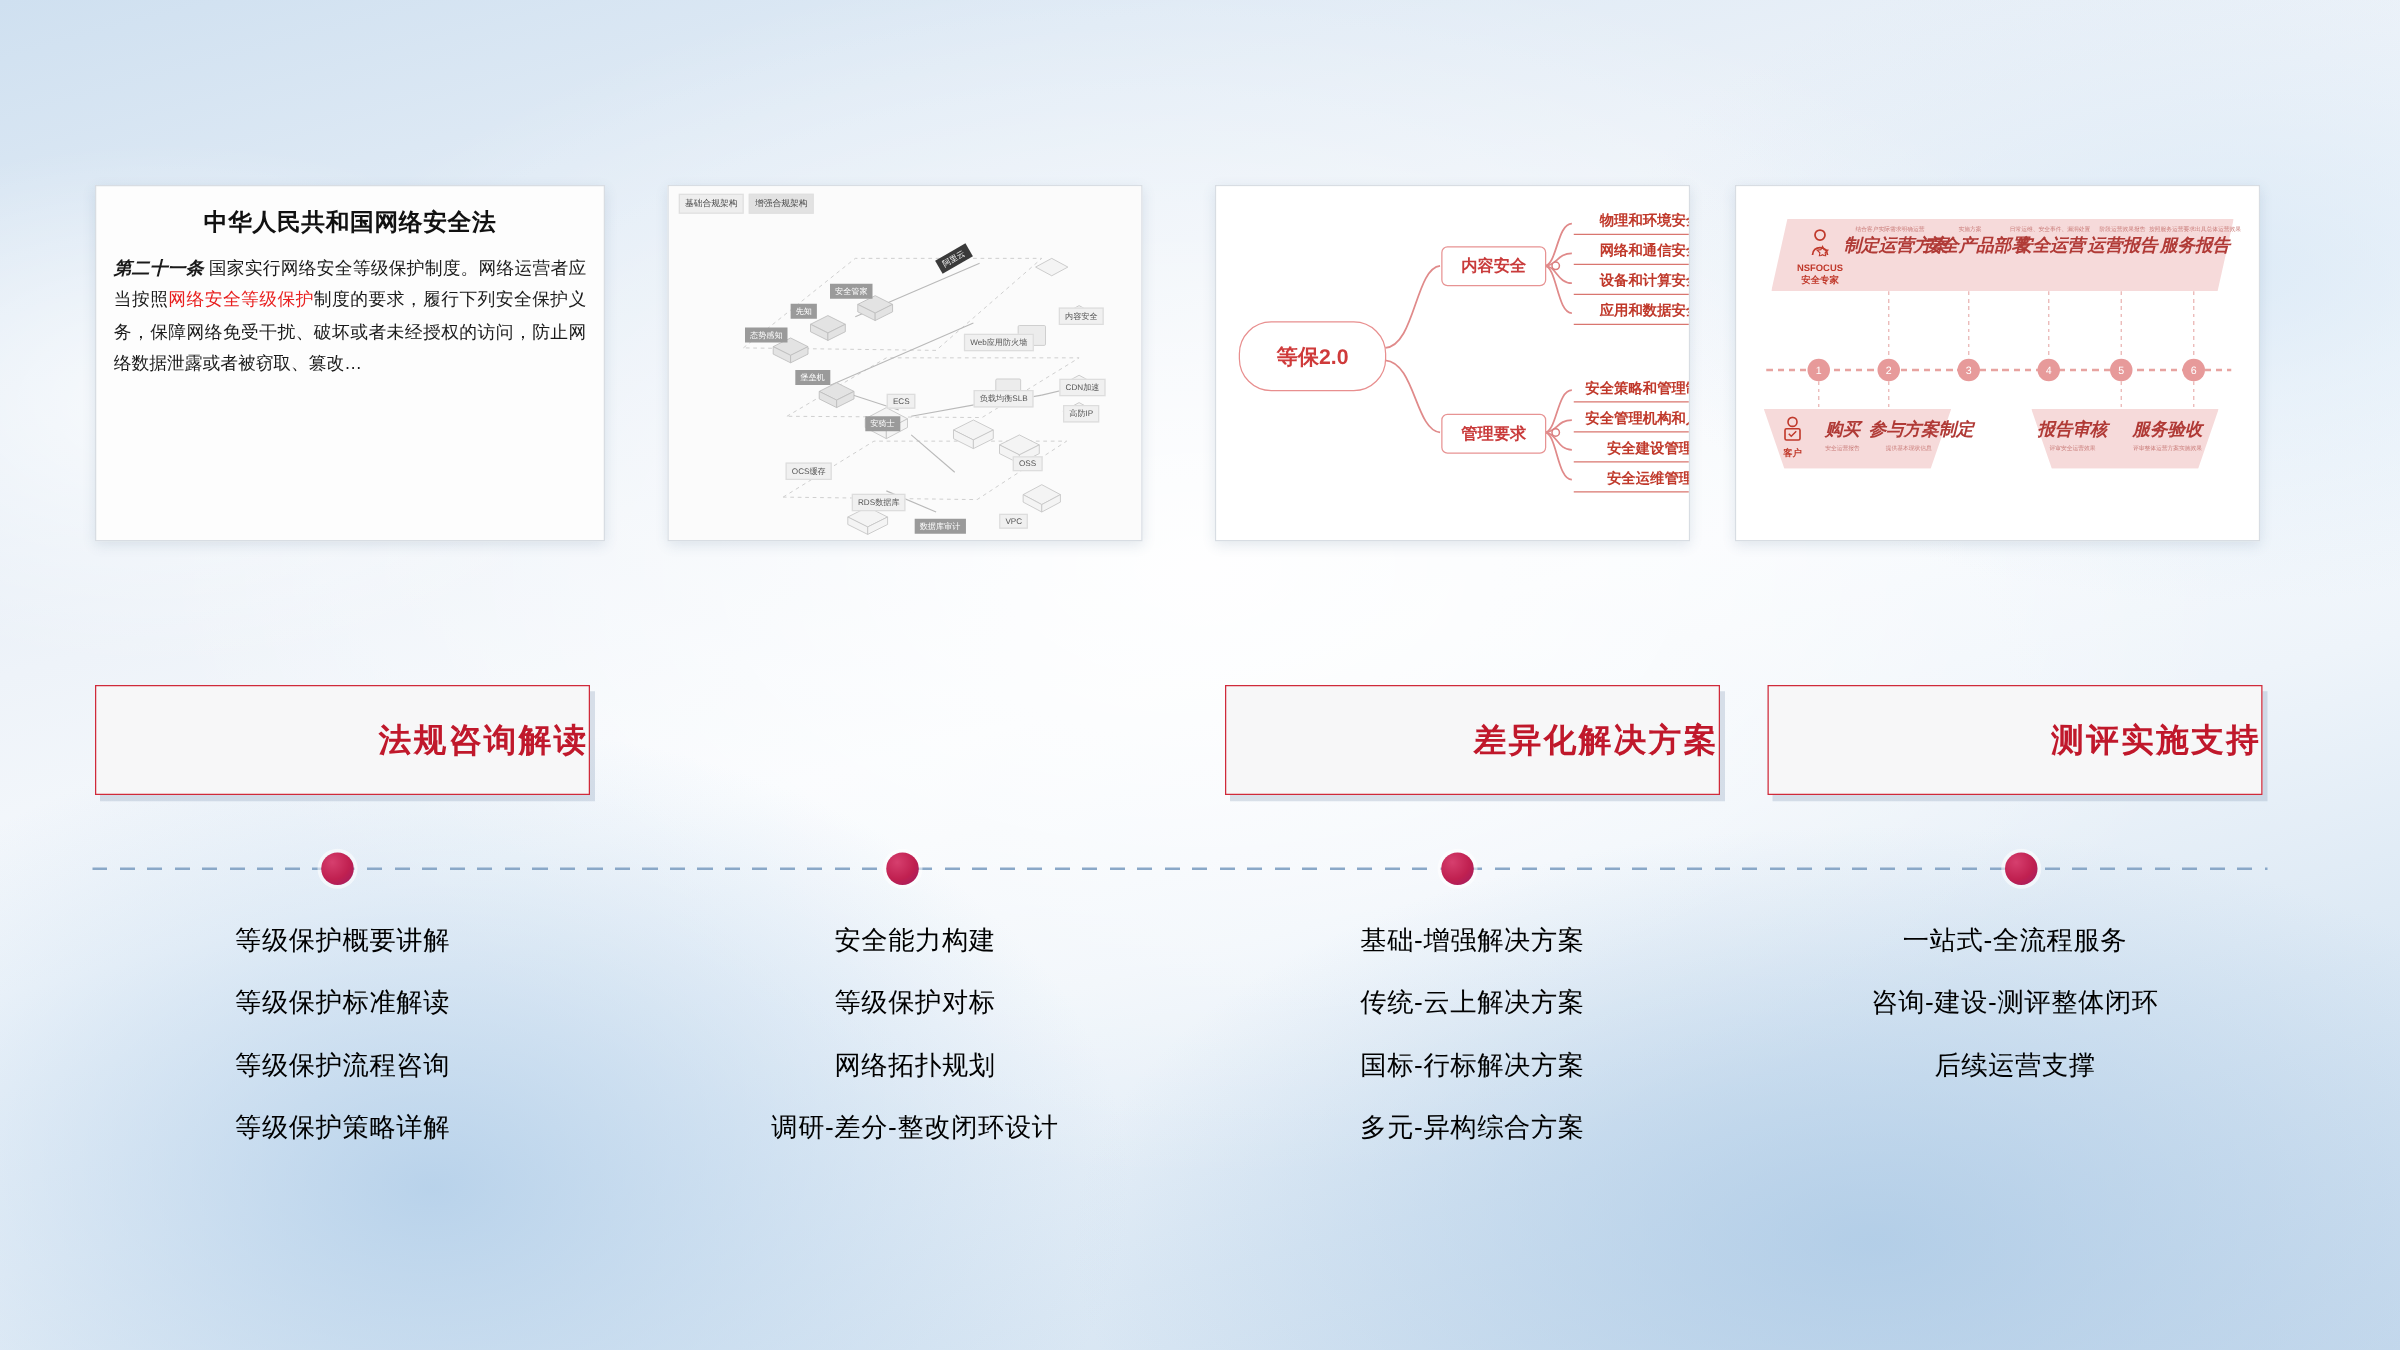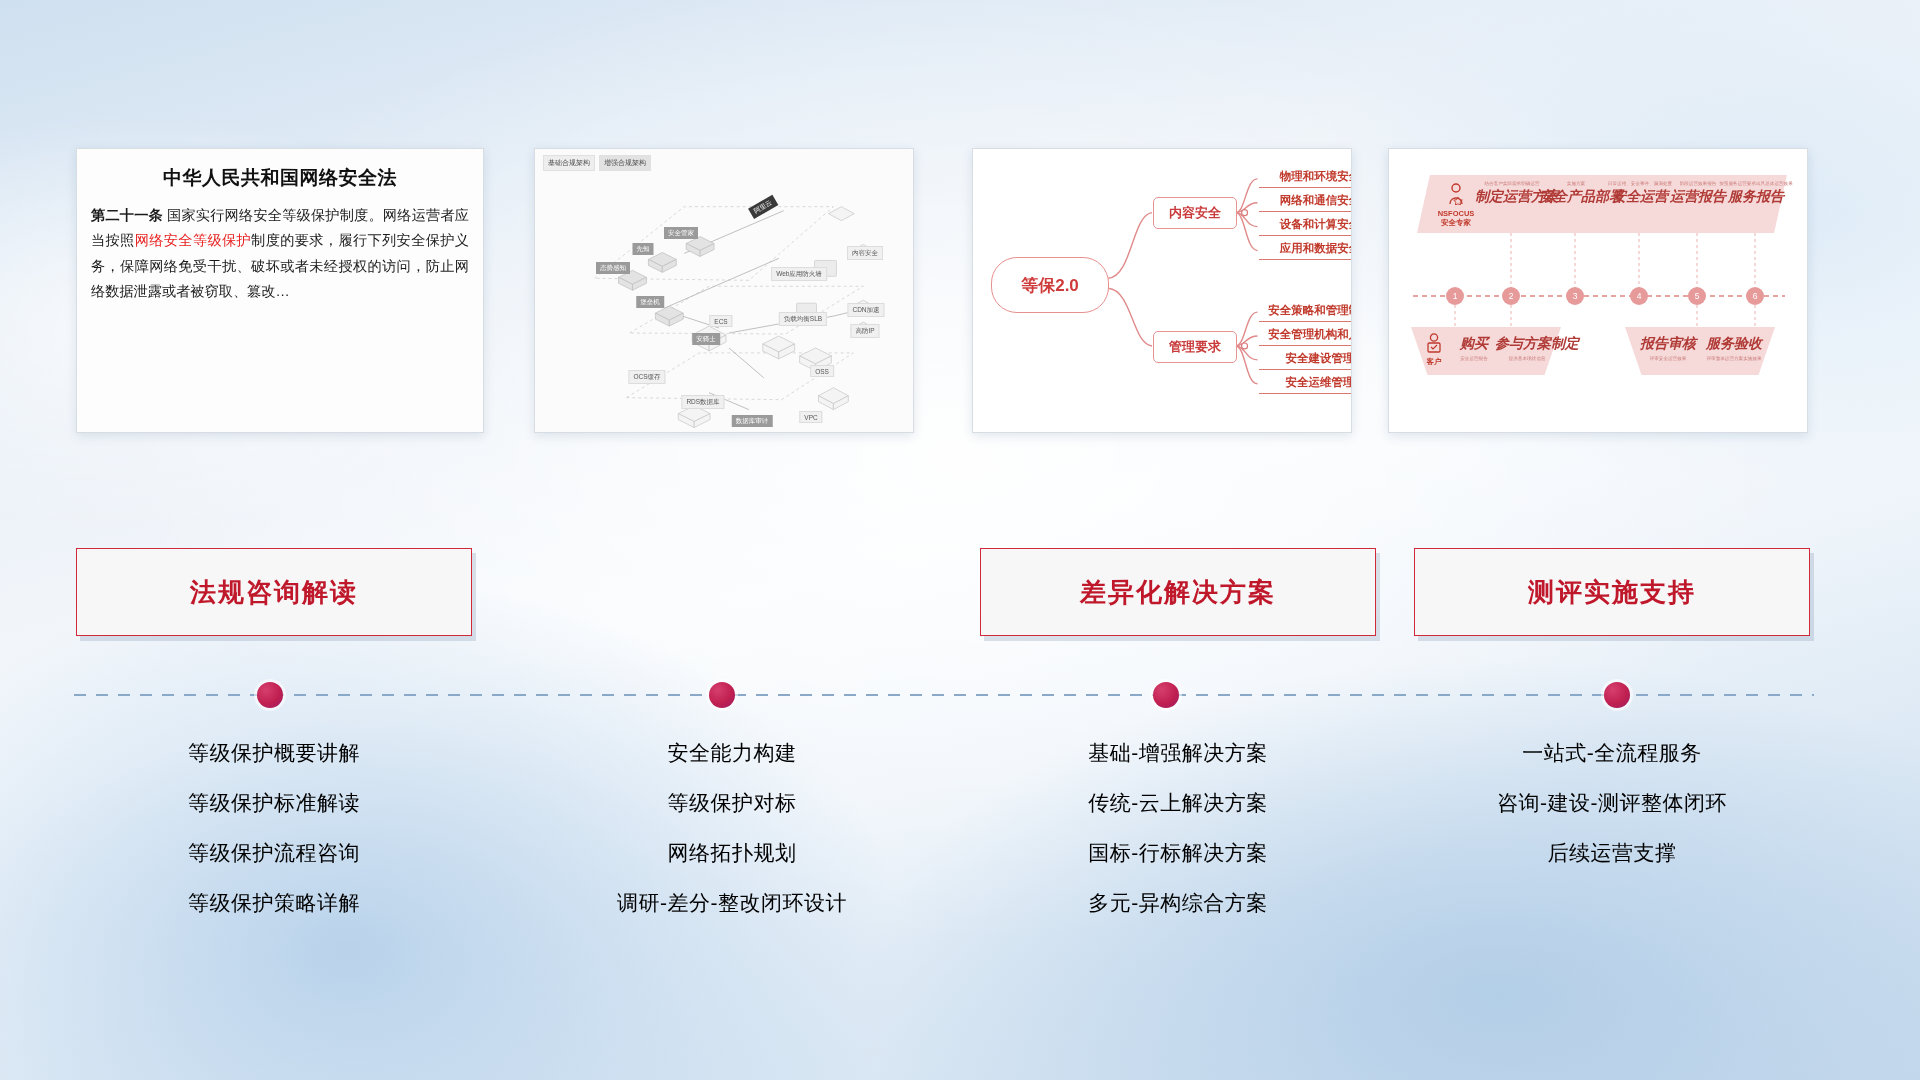--- a/index.html
+++ b/index.html
@@ -34,21 +34,21 @@
   .card-3 { left: 972px;  width: 380px; }
   .card-4 { left: 1388px; width: 420px; }
 
   
   .law-title {
     text-align: center; font-size: 19px; font-weight: bold; color: #111;
     margin: 16px 0 12px 0; letter-spacing: .5px;
   }
   .law-body { padding: 0 14px; font-size: 14.2px; line-height: 1.78; color: #1a1a1a; text-align: justify; }
   .law-body p { margin-bottom: 7px; }
-  .law-art { font-weight: bold; }
+  .law-art { font-weight: bold; font-style: italic; }
   .law-red { color: #e8201f; }
 
   
   .arch { position: relative; width: 100%; height: 100%; background: #fbfbfb; }
   .arch-tabs { position: absolute; top: 6px; left: 8px; display: flex; gap: 4px; }
   .arch-tab { font-size: 7px; color: #4a4a4a; background: #eeeeee; padding: 2px 4px; border: 1px solid #e0e0e0; }
   .arch-tab.sel { background: #e2e2e2; }
   .arch-svg { position: absolute; inset: 0; }
   .nodelbl {
     position: absolute; font-size: 6.5px; color: #fff; background: #9a9a9a;
@@ -114,21 +114,21 @@
              background: repeating-linear-gradient(180deg,#e9b3b1 0 3px, transparent 3px 6px);
              transform: translateX(-50%); }
 
   
   .heads { position: absolute; top: 548px; left: 0; width: 1920px; height: 88px; }
   .head-box {
     position: absolute; top: 0; height: 88px;
     background: #f7f7f8;
     border: 1.6px solid #d02a3a;
     box-shadow: 4px 5px 0 rgba(140,160,185,0.30);
-    display: flex; align-items: center; justify-content: center;
+    display: flex; align-items: center; justify-content: flex-end;
   }
   .head-box span { font-size: 26px; font-weight: bold; color: #c0182b; letter-spacing: 2px; }
   .hb-1 { left: 76px;   width: 396px; }
   .hb-2 { left: 534px;  width: 396px; }
   .hb-3 { left: 980px;  width: 396px; }
   .hb-4 { left: 1414px; width: 396px; }
 
   
   .tl-line {
     position: absolute; top: 694px; left: 74px; width: 1740px; height: 2px;
@@ -352,21 +352,21 @@
         <div class="ns-expert-name">客户</div>
       </div>
       <div class="ns-step" style="left:62px;top:186px;width:46px;">
         <div class="ns-step-t">购买</div>
         <div class="ns-step-s" style="margin-top:3px;">安全运营报告</div>
       </div>
       <div class="ns-step" style="left:106px;top:186px;width:64px;">
         <div class="ns-step-t">参与方案制定</div>
         <div class="ns-step-s" style="margin-top:3px;">提供基本现状信息</div>
       </div>
-      <div class="ns-step" style="left:250px;top:186px;width:58px;">
+      <div class="ns-step" style="left:240px;top:186px;width:58px;">
         <div class="ns-step-t">报告审核</div>
         <div class="ns-step-s" style="margin-top:3px;">评审安全运营效果</div>
       </div>
       <div class="ns-step" style="left:312px;top:186px;width:66px;">
         <div class="ns-step-t">服务验收</div>
         <div class="ns-step-s" style="margin-top:3px;">评审整体运营方案实施效果</div>
       </div>
     </div>
   </div>
 </div>

